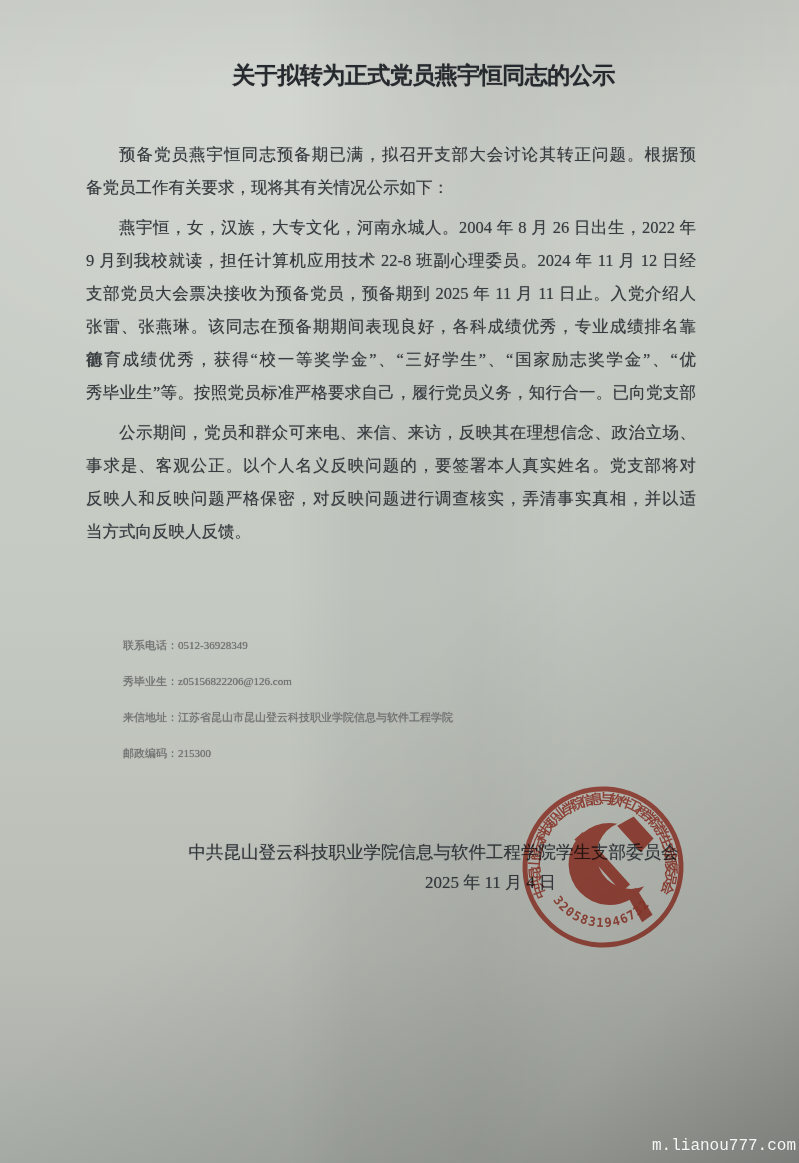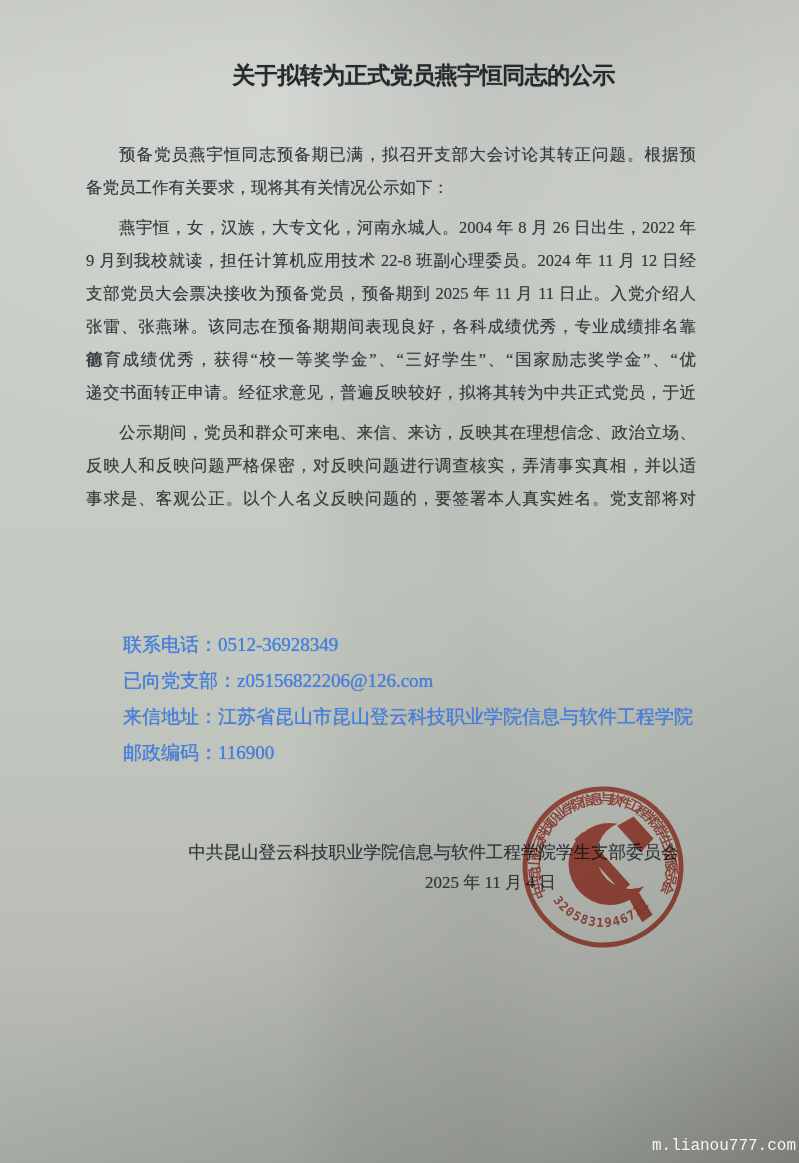--- a/index.html
+++ b/index.html
@@ -26,21 +26,21 @@
   }
   .bodytext{
     position:absolute;top:131px;left:86px;width:610px;
     font-size:16.5px;color:#383c40;text-shadow:0 0 0.8px rgba(45,49,53,0.55);
   }
   .line{height:33px;line-height:33px;text-align:justify;text-align-last:justify;}
   .line.first{text-indent:33px;margin-top:7px;}
   .line.plast{text-align:right;text-align-last:left;}
   .contact{
     position:absolute;top:627px;left:86px;width:660px;
-    font-size:19px;color:#3b82f6;text-shadow:0 0 0.8px rgba(45,49,53,0.55);
+    font-size:11px;color:#737373;text-shadow:0 0 0.8px rgba(45,49,53,0.55);
   }
   .contact .crow{height:36px;line-height:36px;text-indent:37px;white-space:nowrap;}
   .sig{
     position:absolute;top:840px;left:34px;width:799px;text-align:center;
     font-size:17.5px;color:#33373b;text-shadow:0 0 0.8px rgba(45,49,53,0.5);
     white-space:nowrap;
   }
   .docdate{
     position:absolute;top:871px;left:91px;width:799px;text-align:center;
     font-size:17px;color:#33373b;text-shadow:0 0 0.8px rgba(45,49,53,0.5);
@@ -65,38 +65,39 @@
 <div class="title">关于拟转为正式党员燕宇恒同志的公示</div>
 
 <div class="bodytext">
   <div class="line first">预备党员燕宇恒同志预备期已满，拟召开支部大会讨论其转正问题。根据预</div>
   <div class="line plast">备党员工作有关要求，现将其有关情况公示如下：</div>
   <div class="line first">燕宇恒，女，汉族，大专文化，河南永城人。2004 年 8 月 26 日出生，2022 年</div>
   <div class="line">9 月到我校就读，担任计算机应用技术 22-8 班副心理委员。2024 年 11 月 12 日经</div>
   <div class="line">支部党员大会票决接收为预备党员，预备期到 2025 年 11 月 11 日止。入党介绍人</div>
   <div class="line">张雷、张燕琳。该同志在预备期期间表现良好，各科成绩优秀，专业成绩排名靠前，</div>
   <div class="line">德育成绩优秀，获得“校一等奖学金”、“三好学生”、“国家励志奖学金”、“优</div>
-  <div class="line">递交书面转正申请。经征求意见，普遍反映较好，拟将其转为中共正式党员，于近</div>
+  <div class="line">秀毕业生”等。按照党员标准严格要求自己，履行党员义务，知行合一。已向党支部</div>
   <div class="line first">公示期间，党员和群众可来电、来信、来访，反映其在理想信念、政治立场、</div>
+  <div class="line">事求是、客观公正。以个人名义反映问题的，要签署本人真实姓名。党支部将对</div>
   <div class="line">反映人和反映问题严格保密，对反映问题进行调查核实，弄清事实真相，并以适</div>
-  <div class="line">事求是、客观公正。以个人名义反映问题的，要签署本人真实姓名。党支部将对</div>
+  <div class="line plast">当方式向反映人反馈。</div>
 </div>
 
 <div class="contact">
   <div class="crow">
     <span>联系电话：</span><span>0512-36928349</span>
   </div>
   <div class="crow">
-    <span>已向党支部：</span><span>z05156822206@126.com</span>
+    <span>秀毕业生：</span><span>z05156822206@126.com</span>
   </div>
   <div class="crow">
     <span>来信地址：</span><span>江苏省昆山市昆山登云科技职业学院信息与软件工程学院</span>
   </div>
   <div class="crow">
-    <span>邮政编码：</span><span>116900</span>
+    <span>邮政编码：</span><span>215300</span>
   </div>
 </div>
 
 <div class="sig">中共昆山登云科技职业学院信息与软件工程学院学生支部委员会</div>
 <div class="docdate">2025 年 11 月 4 日</div>
 
 <div class="seal">
   <svg width="170" height="170" viewBox="0 0 170 170">
     <defs>
       <path id="arcTop" d="M 29.6,117 A 64,64 0 1 1 140.4,117" fill="none"></path>

